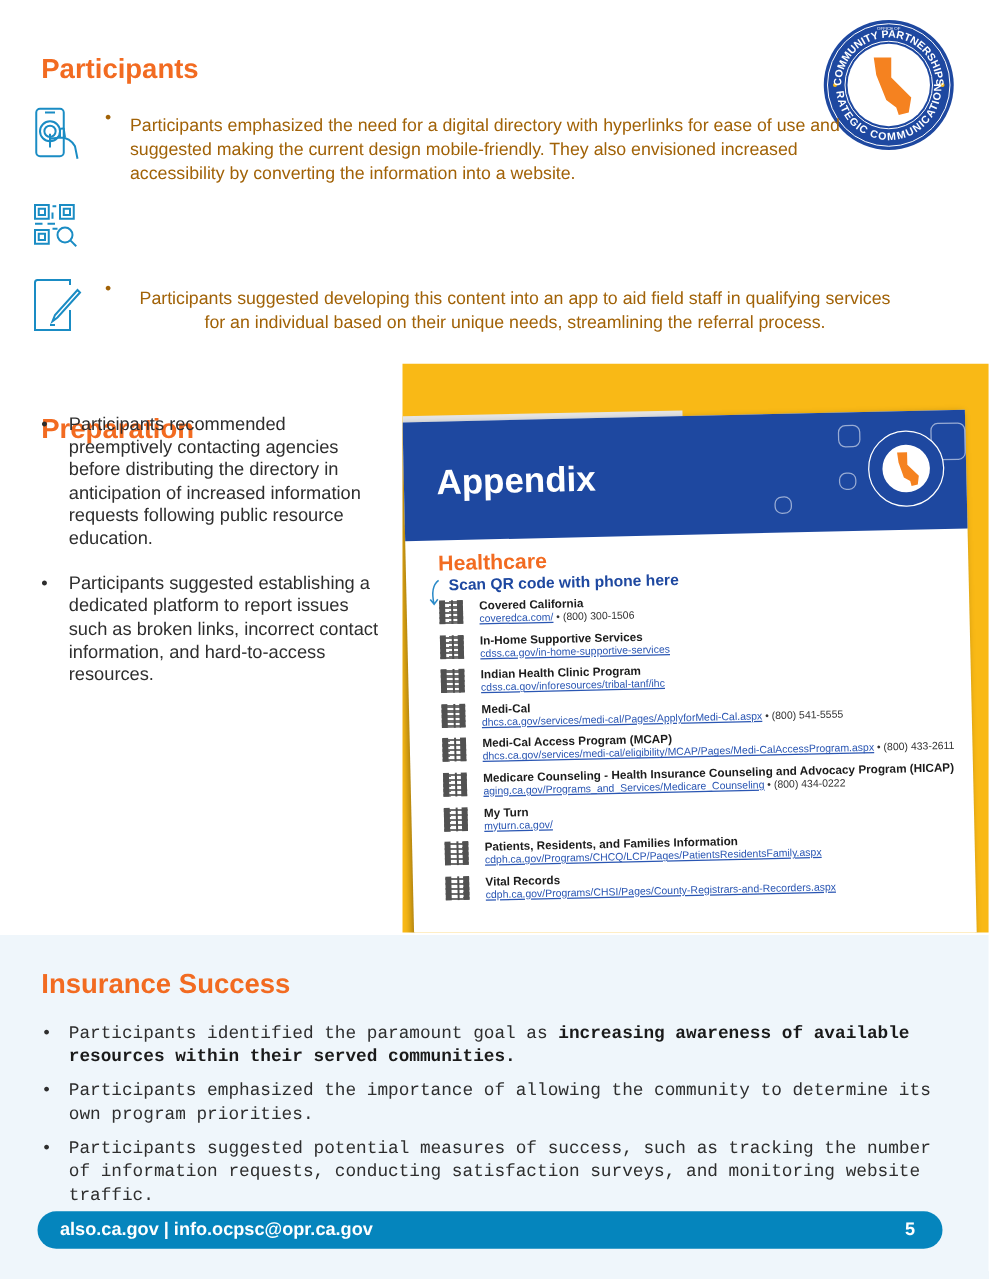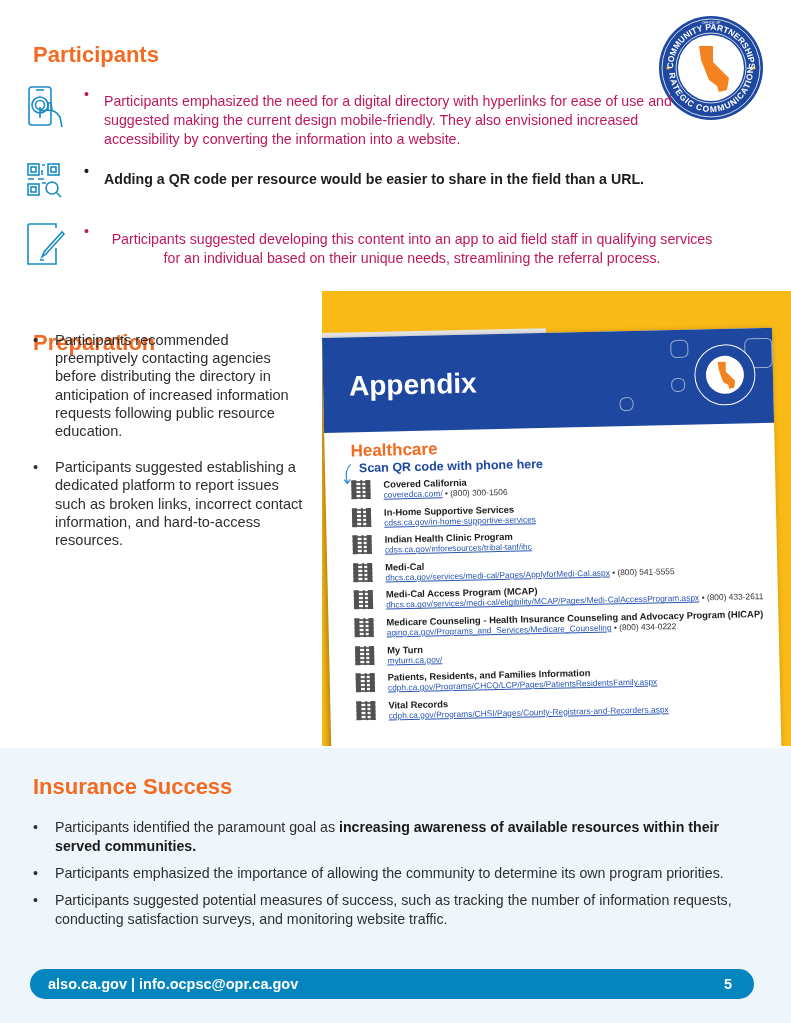--- a/index.html
+++ b/index.html
@@ -7,21 +7,21 @@
   body { font-family: "DejaVu Sans", sans-serif; color: #2b2b2b; position: relative; }
 
   .h-orange { color: #f26b21; font-weight: bold; font-family: "Liberation Sans", sans-serif; }
 
   
   #digit-title { position: absolute; left: 33px; top: 42px; font-size: 22px; }
   #seal { position: absolute; left: 655px; top: 12px; width: 112px; height: 112px; }
 
   .dig-row { position: absolute; left: 26px; width: 740px; display: flex; }
   .dig-icon { width: 44px; height: 44px; flex: 0 0 44px; }
-  .dig-text { font-family: "Liberation Sans", sans-serif; font-size: 14.2px; line-height: 19px; padding-left: 34px; position: relative; color: #be185d; }
+  .dig-text { font-family: "Liberation Sans", sans-serif; font-size: 14.2px; line-height: 19px; padding-left: 34px; position: relative; color: #a16207; }
   .dig-text::before { content: "•"; position: absolute; left: 14px; top: 0; }
   #dig-row-1 { top: 85px; }
   #dig-row-1 .dig-text { padding-top: 7px; }
   #dig-row-2 { top: 162px; }
   #dig-row-2 .dig-text { font-weight: bold; padding-top: 8px; color: #1e1e1e; }
   #dig-row-3 { top: 222px; text-align: center; }
   #dig-row-3 .dig-text { padding-top: 8px; }
 
   
   #prep-title { position: absolute; left: 33px; top: 294px; font-size: 22px; margin-top: 36px; }
@@ -48,21 +48,21 @@
           repeating-linear-gradient(0deg, #555 0 2px, #fff 2px 4px);
         opacity: 0.85; }
   .app-name { font-family: "Liberation Sans", sans-serif; font-weight: bold; font-size: 9.4px; color: #1c1c1c; line-height: 11px; }
   .app-sub { font-family: "Liberation Sans", sans-serif; font-size: 8.4px; line-height: 11px; color: #333; }
   .app-link { color: #2a56b3; text-decoration: underline; }
 
   
   #measure { position: absolute; left: 0; top: 748px; width: 791px; height: 275px; background: #eff6fb; }
   #measure-title { position: absolute; left: 33px; top: 26px; font-size: 22px; }
   #measure-list { position: absolute; left: 33px; top: 70px; width: 730px; list-style: none; }
-  #measure-list li { font-family: Liberation Sans, sans-serif; font-size: 14.2px; line-height: 19px; padding-left: 22px; position: relative; margin-bottom: 8px; color: #2e2e2e; }
+  #measure-list li { font-family: Liberation Mono, monospace; font-size: 14.2px; line-height: 19px; padding-left: 22px; position: relative; margin-bottom: 8px; color: #2e2e2e; }
   #measure-list li::before { content: "•"; position: absolute; left: 0; top: 0; }
   #measure-list b { color: #1a1a1a; }
 
   #footer { position: absolute; left: 30px; top: 969px; width: 724px; height: 30px; background: #0585bd; border-radius: 15px; display: flex; align-items: center; justify-content: space-between; padding: 0 22px 0 18px; color: #fff; font-family: "Liberation Sans", sans-serif; font-weight: bold; font-size: 14.5px; }
 </style>
 </head>
 <body>
 
 <h2 id="digit-title" class="h-orange">Participants</h2>
 
@@ -100,21 +100,20 @@
     <rect x="2" y="2" width="11" height="11"></rect>
       <rect x="5" y="5" width="5" height="5"></rect>
     <rect x="22" y="2" width="11" height="11"></rect>
       <rect x="25" y="5" width="5" height="5"></rect>
     <rect x="2" y="22" width="11" height="11"></rect>
       <rect x="5" y="25" width="5" height="5"></rect>
     <path d="M16 3 L19 3 M16 8 L16 13 M2 17 L8 17 M12 17 L18 17 M16 21 L20 21"></path>
     <circle cx="26" cy="26" r="6"></circle>
     <line x1="30.5" y1="30.5" x2="35" y2="35"></line>
   </svg>
-  <div class="dig-text">Adding a QR code per resource would be easier to share in the field than a URL.</div>
 </div>
 
 <div id="dig-row-3" class="dig-row">
   <svg class="dig-icon" viewBox="0 0 44 44" fill="none" stroke="#1a8cc4" stroke-width="1.6">
     <path d="M30 6 L30 2 L4 2 Q2 2 2 4 L2 42 L30 42 L30 26"></path>
     <line x1="14" y1="38" x2="18" y2="38"></line>
     <path d="M38 12 L20 32 L16 35 L18 30 L36 10 Z"></path>
   </svg>
   <div class="dig-text" style="width:650px">Participants suggested developing this content into an app to aid field staff in qualifying services for an individual based on their unique needs, streamlining the referral process.</div>
 </div>

